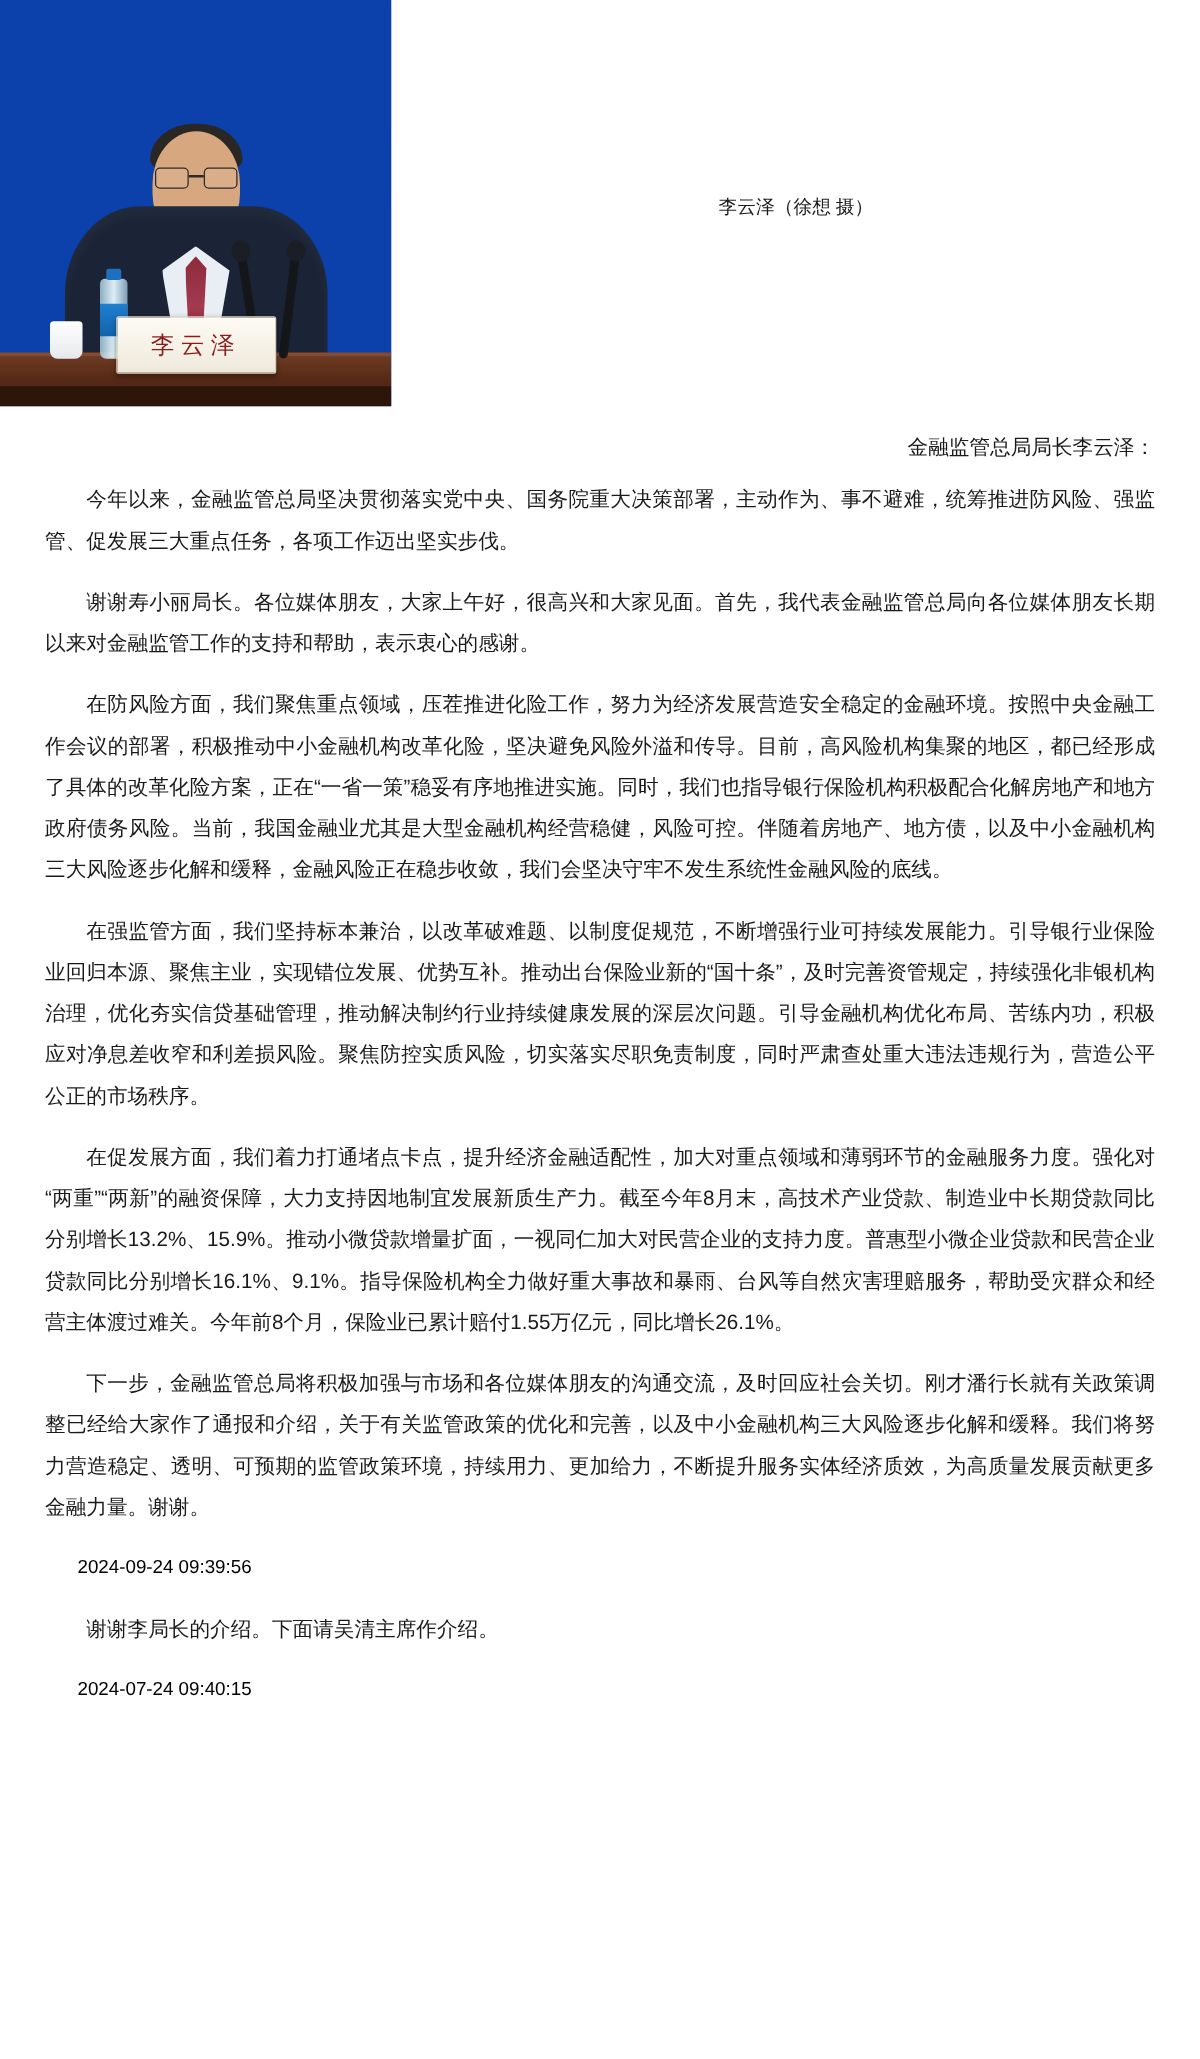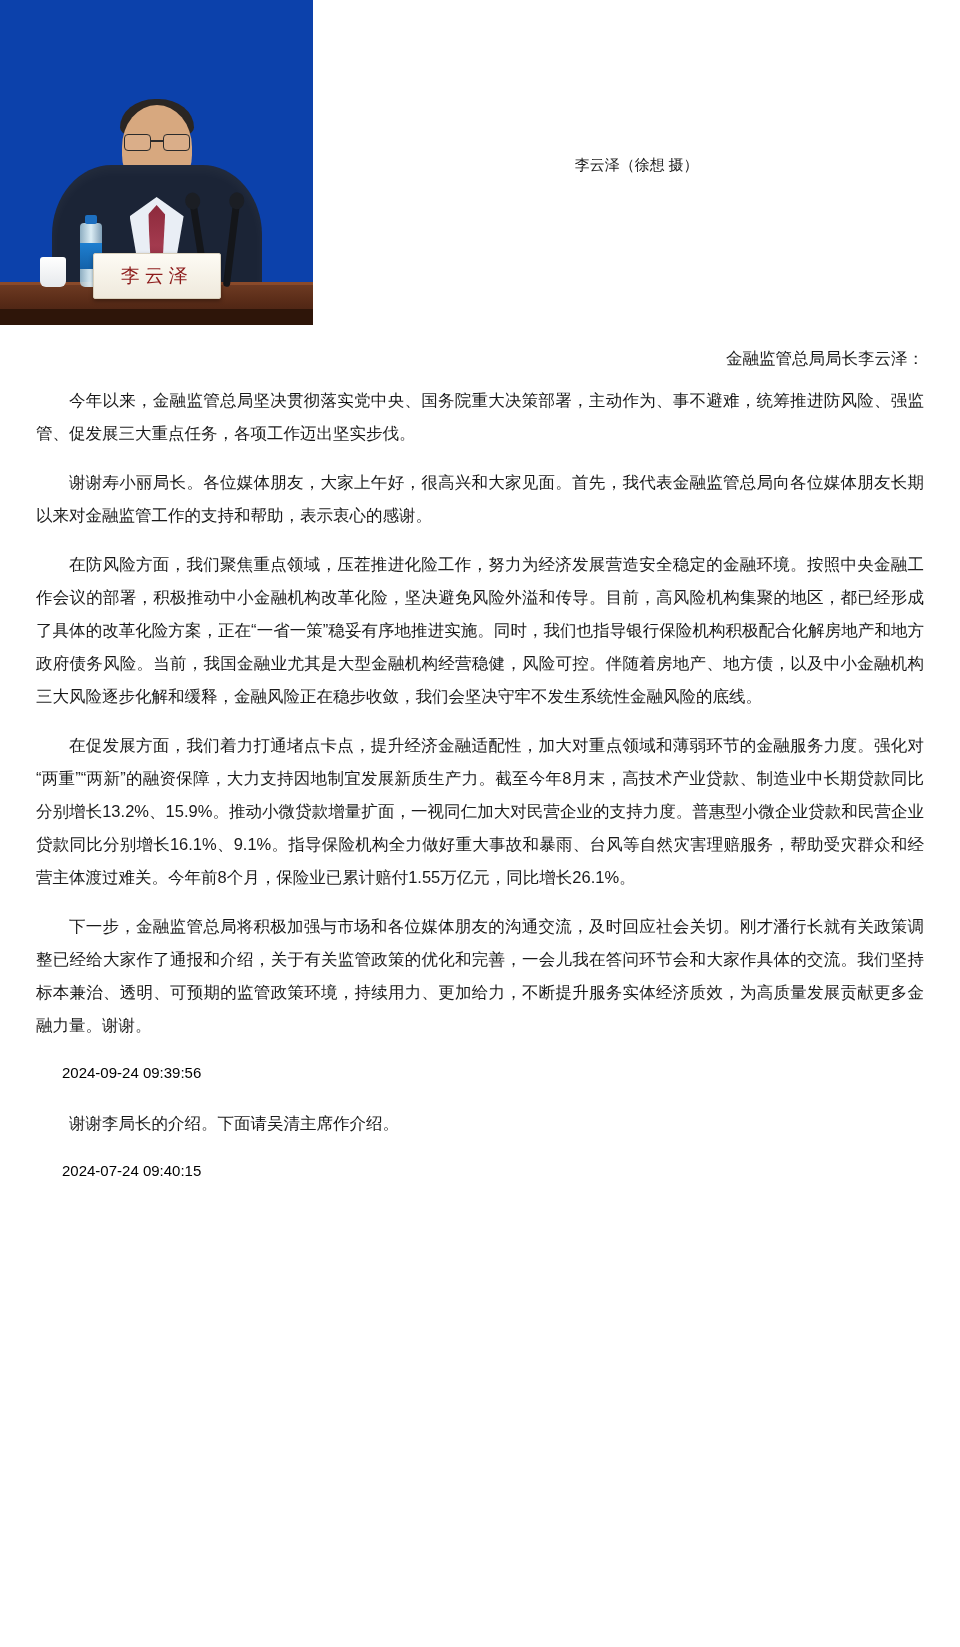--- a/index.html
+++ b/index.html
@@ -306,22 +306,23 @@
     <div class="caption">李云泽（徐想 摄）</div>
   </div>
 
   <div class="article">
 
     <div class="speaker">金融监管总局局长李云泽：</div>
 
     <p class="para">今年以来，金融监管总局坚决贯彻落实党中央、国务院重大决策部署，主动作为、事不避难，统筹推进防风险、强监管、促发展三大重点任务，各项工作迈出坚实步伐。</p>
     <p class="para">谢谢寿小丽局长。各位媒体朋友，大家上午好，很高兴和大家见面。首先，我代表金融监管总局向各位媒体朋友长期以来对金融监管工作的支持和帮助，表示衷心的感谢。</p>
     <p class="para">在防风险方面，我们聚焦重点领域，压茬推进化险工作，努力为经济发展营造安全稳定的金融环境。按照中央金融工作会议的部署，积极推动中小金融机构改革化险，坚决避免风险外溢和传导。目前，高风险机构集聚的地区，都已经形成了具体的改革化险方案，正在“一省一策”稳妥有序地推进实施。同时，我们也指导银行保险机构积极配合化解房地产和地方政府债务风险。当前，我国金融业尤其是大型金融机构经营稳健，风险可控。伴随着房地产、地方债，以及中小金融机构三大风险逐步化解和缓释，金融风险正在稳步收敛，我们会坚决守牢不发生系统性金融风险的底线。</p>
+    <p class="para">在强监管方面，我们坚持标本兼治，以改革破难题、以制度促规范，不断增强行业可持续发展能力。引导银行业保险业回归本源、聚焦主业，实现错位发展、优势互补。推动出台保险业新的“国十条”，及时完善资管规定，持续强化非银机构治理，优化夯实信贷基础管理，推动解决制约行业持续健康发展的深层次问题。引导金融机构优化布局、苦练内功，积极应对净息差收窄和利差损风险。聚焦防控实质风险，切实落实尽职免责制度，同时严肃查处重大违法违规行为，营造公平公正的市场秩序。</p>
     <p class="para">在促发展方面，我们着力打通堵点卡点，提升经济金融适配性，加大对重点领域和薄弱环节的金融服务力度。强化对“两重”“两新”的融资保障，大力支持因地制宜发展新质生产力。截至今年8月末，高技术产业贷款、制造业中长期贷款同比分别增长13.2%、15.9%。推动小微贷款增量扩面，一视同仁加大对民营企业的支持力度。普惠型小微企业贷款和民营企业贷款同比分别增长16.1%、9.1%。指导保险机构全力做好重大事故和暴雨、台风等自然灾害理赔服务，帮助受灾群众和经营主体渡过难关。今年前8个月，保险业已累计赔付1.55万亿元，同比增长26.1%。</p>
-    <p class="para">下一步，金融监管总局将积极加强与市场和各位媒体朋友的沟通交流，及时回应社会关切。刚才潘行长就有关政策调整已经给大家作了通报和介绍，关于有关监管政策的优化和完善，一会儿我在答问环节会和大家作具体的交流。我们坚持标本兼治、透明、可预期的监管政策环境，持续用力、更加给力，不断提升服务实体经济质效，为高质量发展贡献更多金融力量。谢谢。</p>
+    <p class="para">下一步，金融监管总局将积极加强与市场和各位媒体朋友的沟通交流，及时回应社会关切。刚才潘行长就有关政策调整已经给大家作了通报和介绍，关于有关监管政策的优化和完善，以及中小金融机构三大风险逐步化解和缓释。我们将努力营造稳定、透明、可预期的监管政策环境，持续用力、更加给力，不断提升服务实体经济质效，为高质量发展贡献更多金融力量。谢谢。</p>
 
     <div class="timestamp">2024-09-24 09:39:56</div>
 
 
     <p class="para">谢谢李局长的介绍。下面请吴清主席作介绍。</p>
 
     <div class="timestamp">2024-07-24 09:40:15</div>
 
   </div>
 </div>

